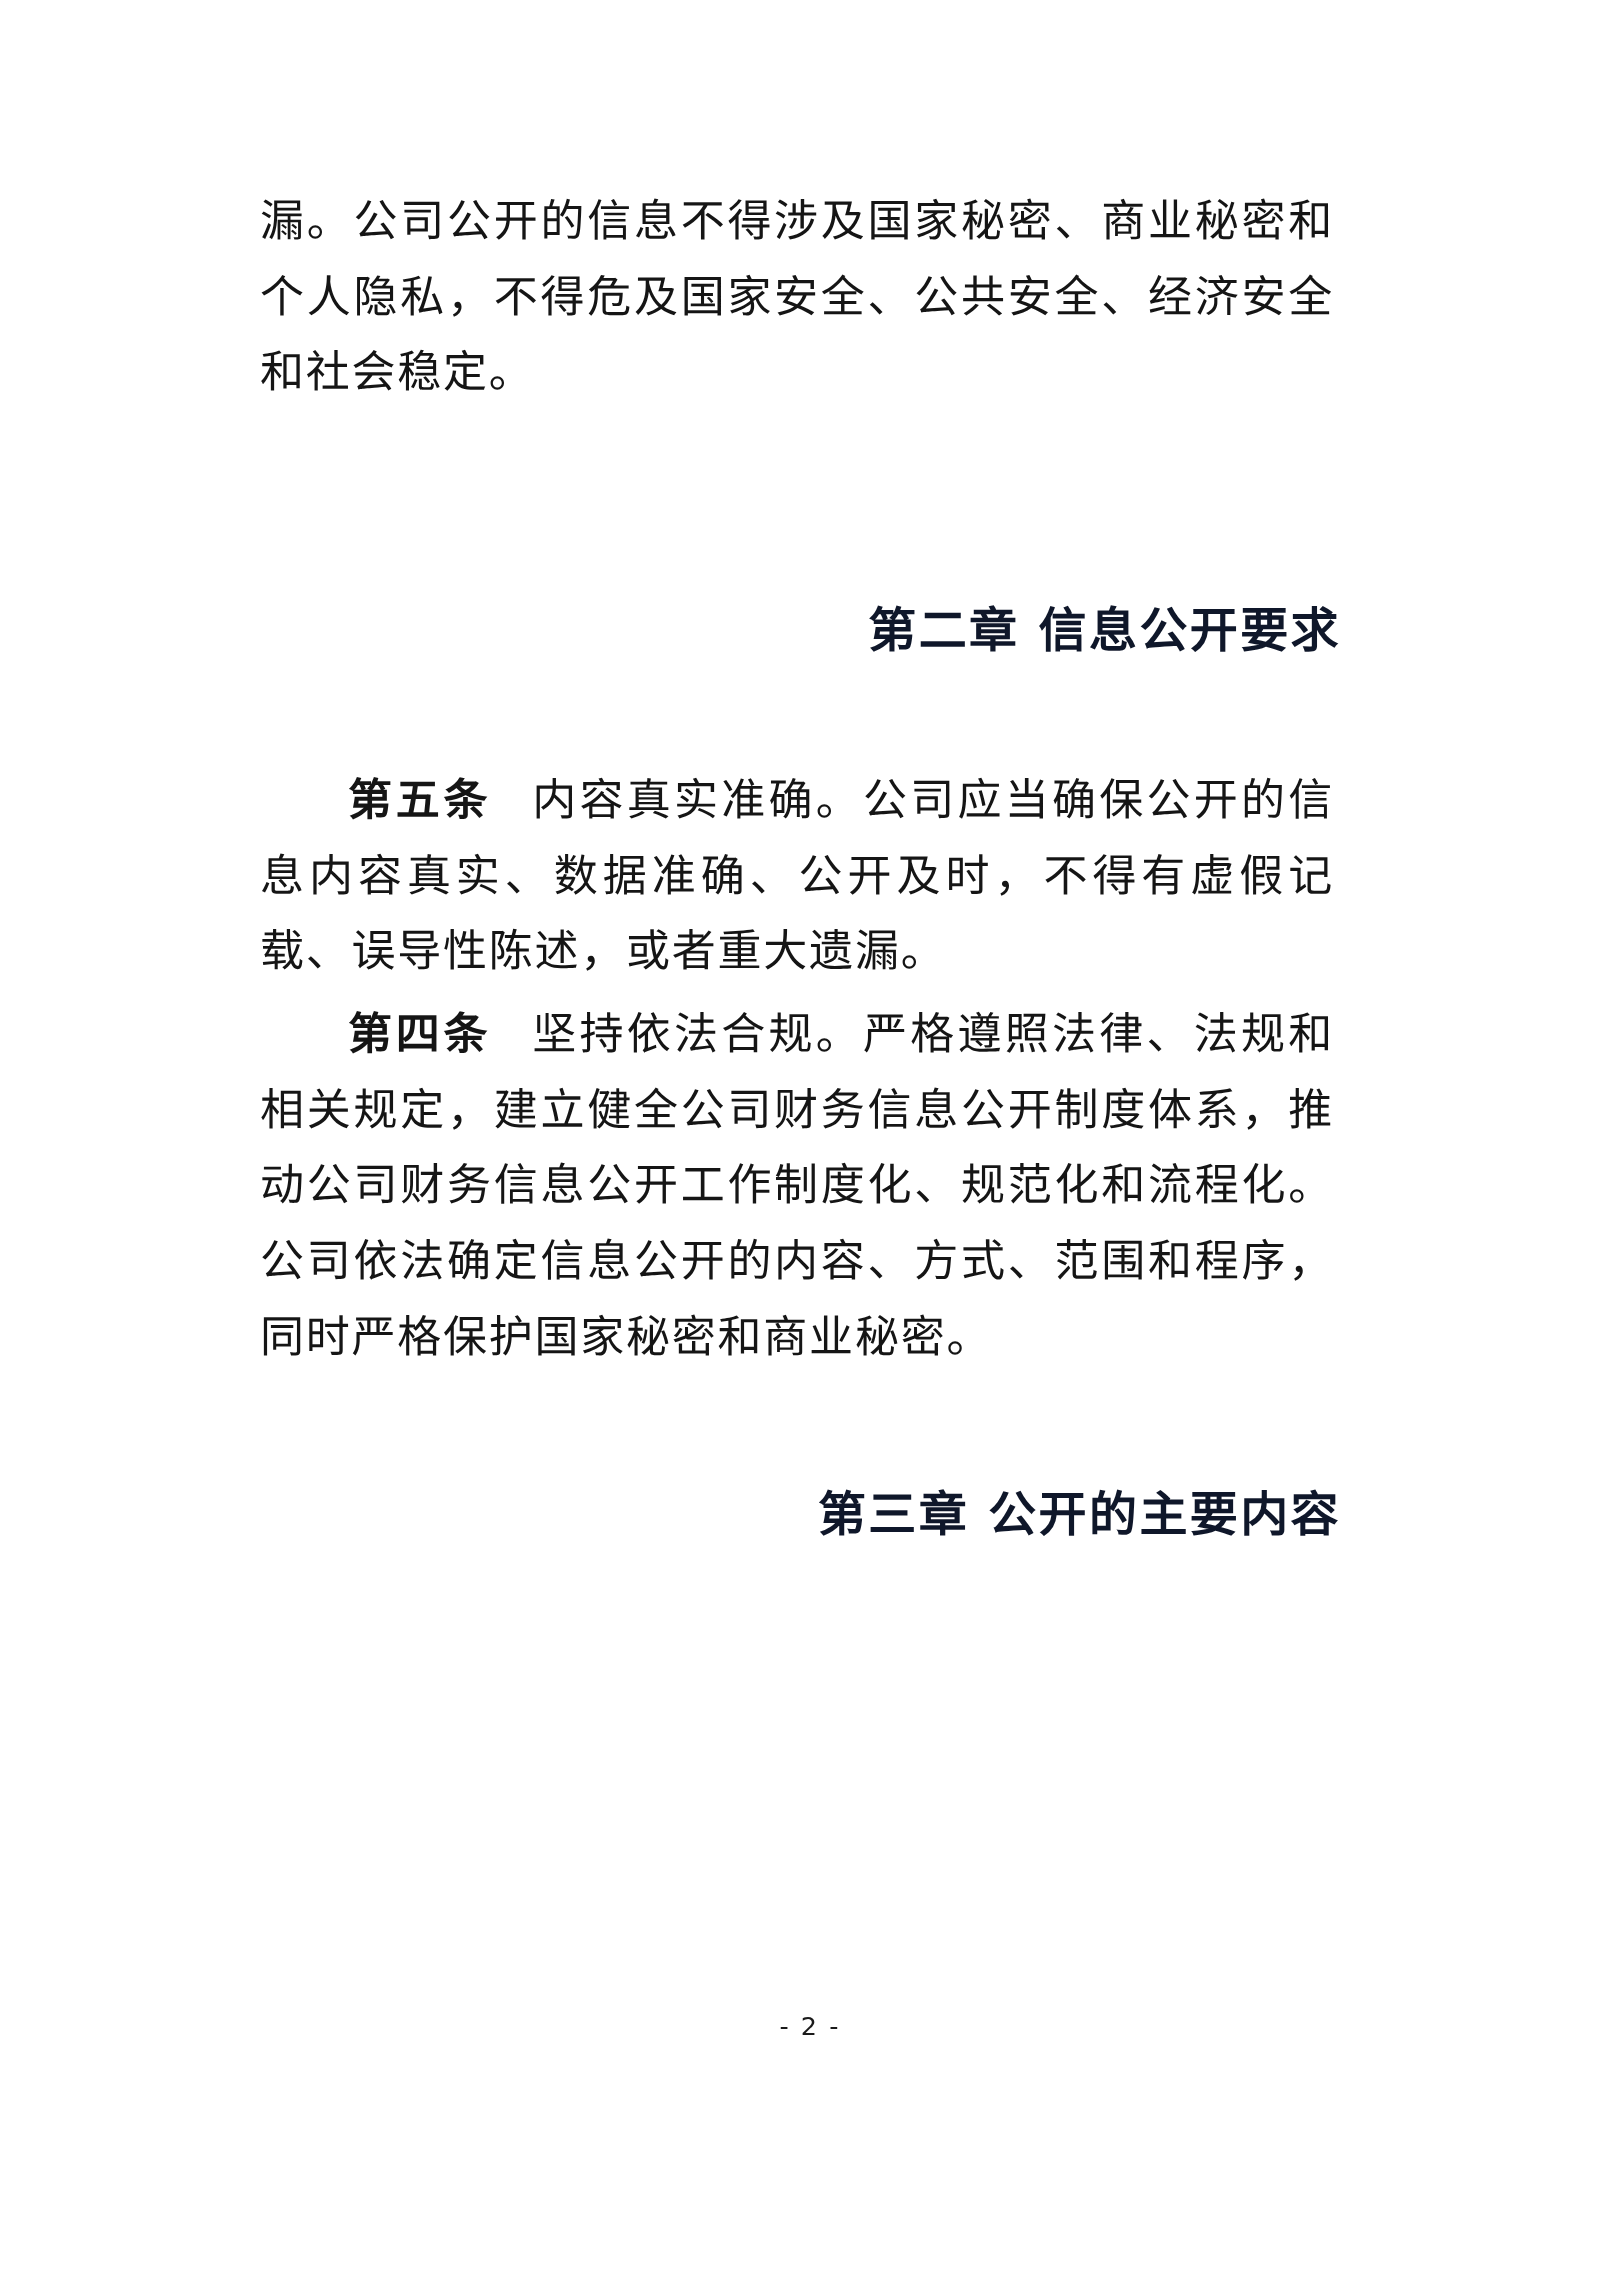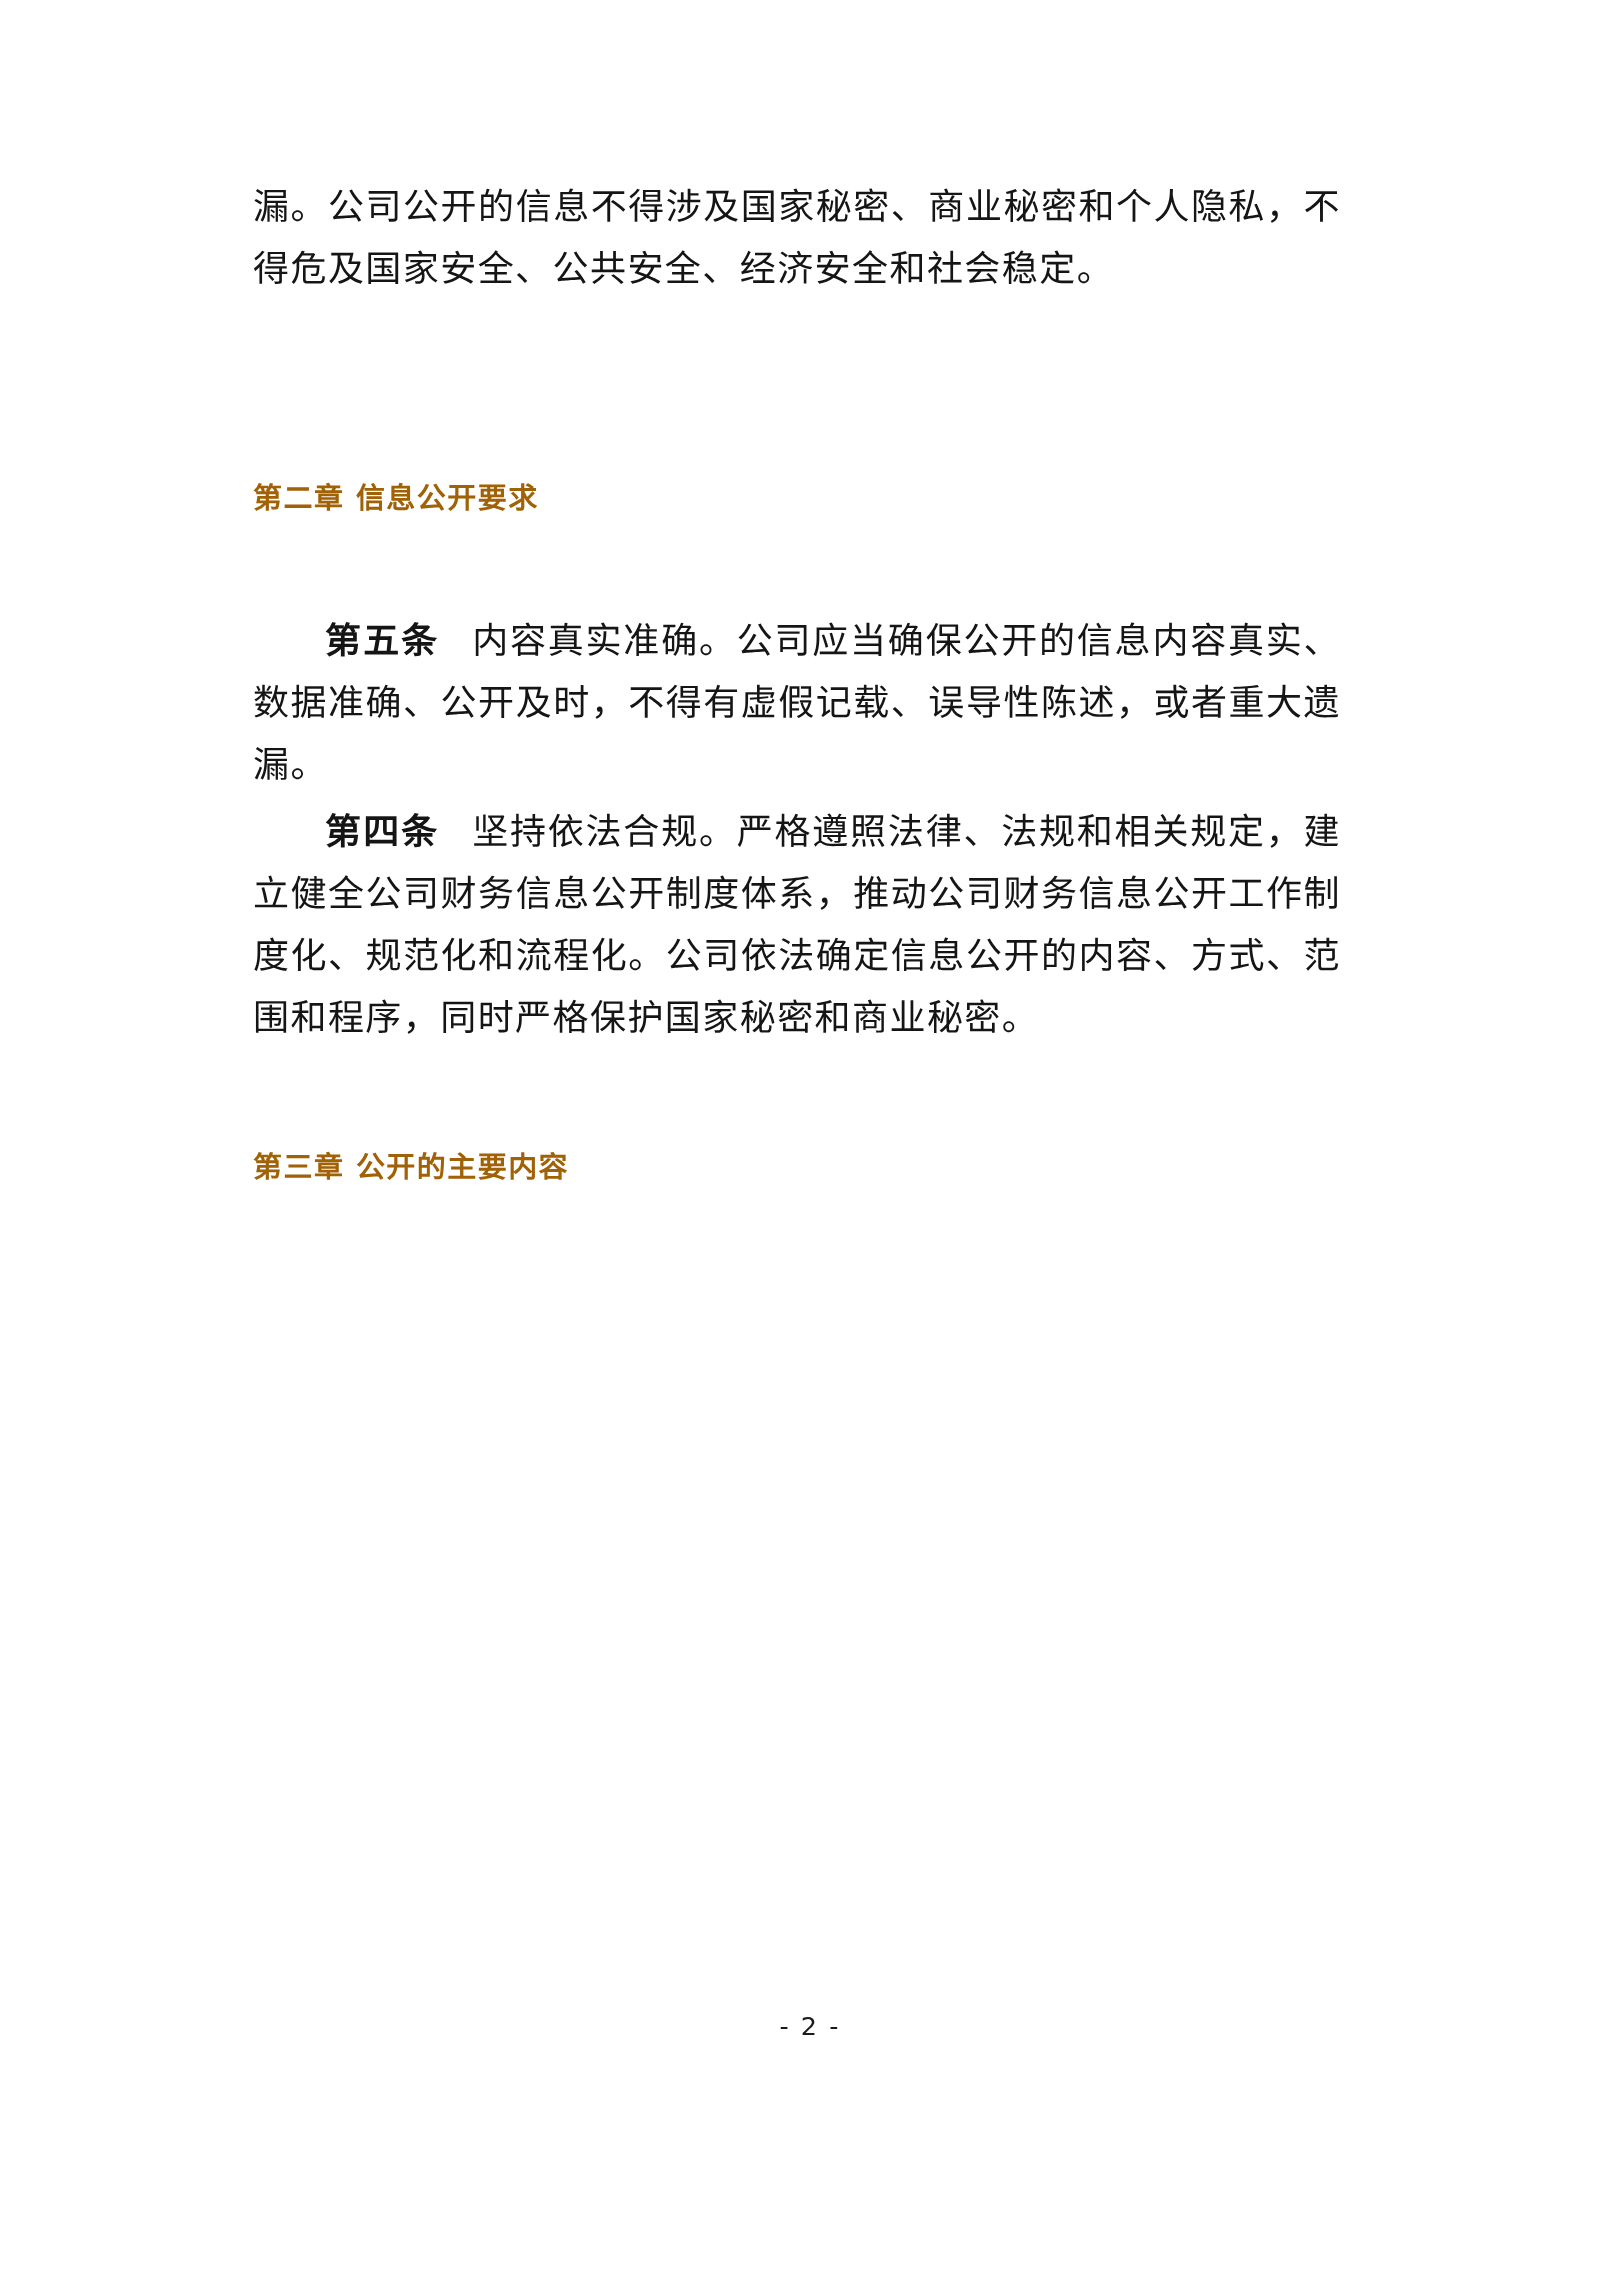--- a/index.html
+++ b/index.html
@@ -18,47 +18,47 @@
     color: #111111;
     overflow: hidden;
   }
   .content {
     position: absolute;
     left: 253px;
     top: 176px;
     width: 1088px;
   }
   .para {
-    font-size: 36px;
+    font-size: 44px;
     line-height: 1.72;
     letter-spacing: 0.04em;
     text-align: justify;
     text-justify: inter-ideograph;
-    margin: 0;
+    margin: 7px;
     color: #151515;
   }
   .para + .para {
     margin-top: 5.9px;
   }
   .indent {
     text-indent: 2em;
   }
   .spacer-lg {
     height: 174px;
   }
   .spacer-md {
     height: 94px;
   }
   .chapter-title {
-    font-size: 29px;
+    font-size: 48px;
     font-weight: bold;
-    text-align: left;
+    text-align: right;
     letter-spacing: 0.05em;
     margin: 0;
-    color: #a16207;
+    color: #0f172a;
     font-family: "DejaVu Sans", "Liberation Sans", sans-serif;
   }
   .article-label {
     font-weight: bold;
     letter-spacing: 0.05em;
   }
   .article-gap {
     display: inline-block;
     width: 0.9em;
   }

